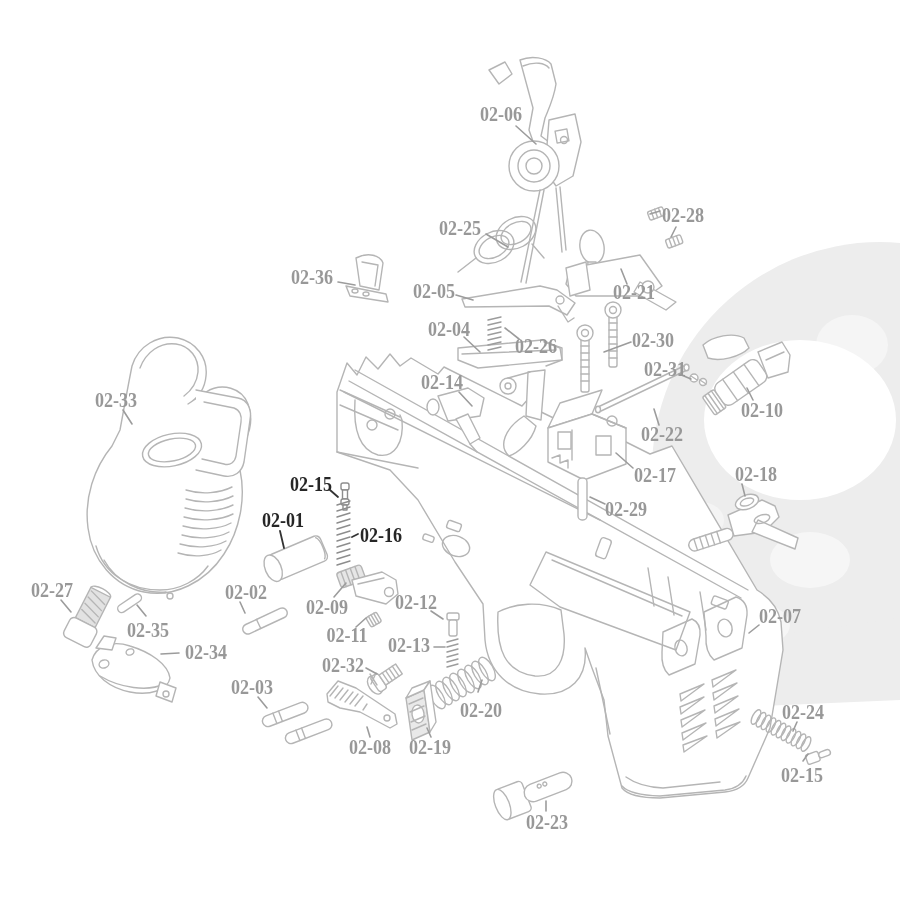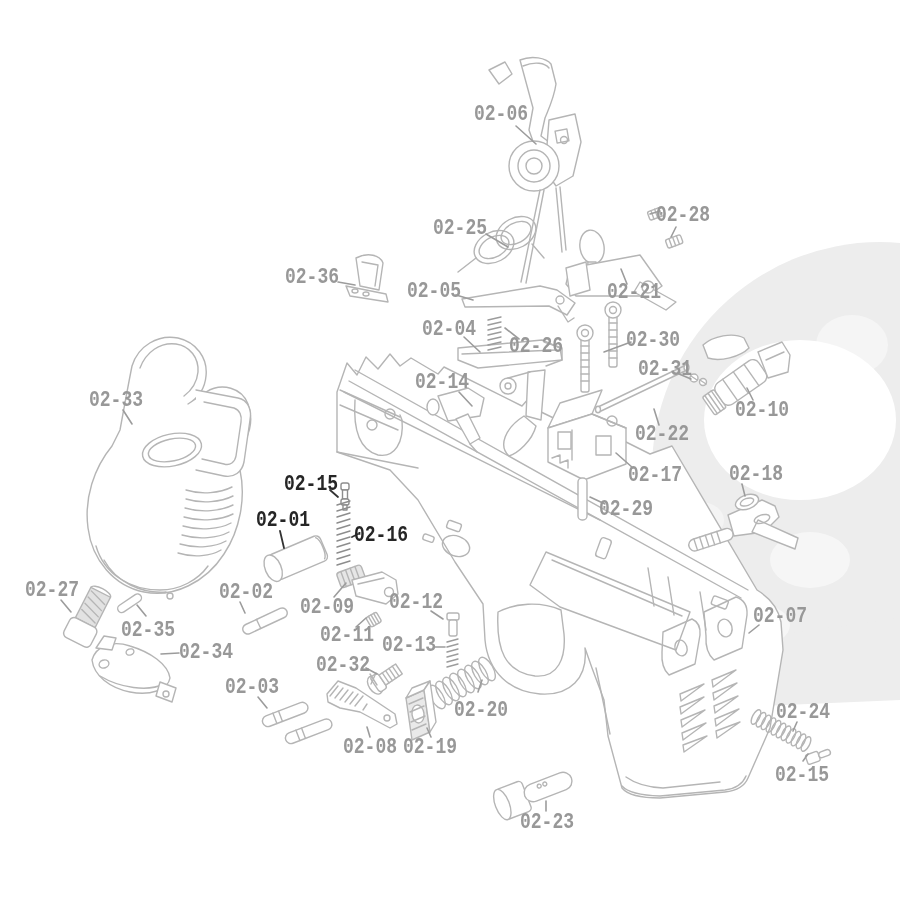--- a/index.html
+++ b/index.html
@@ -1,17 +1,17 @@
 <!DOCTYPE html>
 <html><head>
 <meta charset="utf-8">
 <style>
   html,body{margin:0;padding:0;background:#ffffff;}
   .canvas{position:relative;width:900px;height:900px;background:#ffffff;overflow:hidden;
-          font-family:Liberation Mono, monospace;}
+          font-family:Liberation Serif, serif;}
   .canvas svg{position:absolute;left:0;top:0;}
   .labels-layer{position:absolute;left:0;top:0;width:900px;height:900px;pointer-events:none;}
   .plabel{position:absolute;transform:translate(-50%,-50%) scaleX(.82);
           font-size:22px;font-weight:bold;color:#989898;white-space:nowrap;
           letter-spacing:0px;}
   .plabel.dark{color:#262626;}
 </style>
 </head>
 <body>
 

